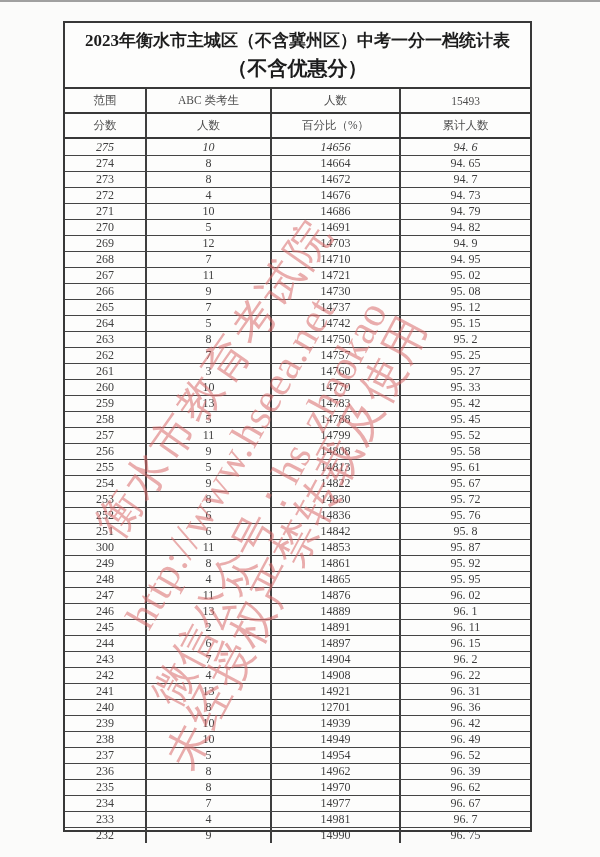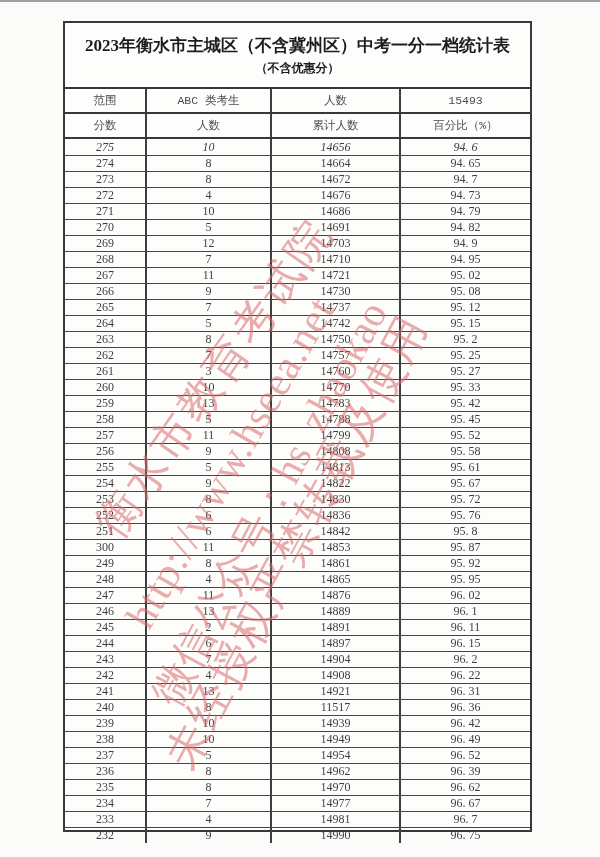--- a/index.html
+++ b/index.html
@@ -22,26 +22,25 @@
     display:flex;flex-direction:column;
     box-sizing:border-box;
   }
   .title-block{
     height:64px;flex:0 0 64px;
     border-bottom:2px solid #383838;
     display:flex;flex-direction:column;justify-content:center;align-items:center;
     gap:3px;
   }
   .title-line1{font-size:17px;font-weight:bold;color:#1c1c1c;white-space:nowrap;}
-  .title-line2{font-size:12px;font-weight:bold;color:#1c1c1c;}
+  .title-line2{font-size:20px;font-weight:bold;color:#1c1c1c;}
   .grid4{display:grid;grid-template-columns:82px 125px 129px 1fr;}
   .summary-row,.header-row{
     height:23px;flex:0 0 23px;
     border-bottom:2px solid #383838;
-    font-family:Liberation Mono, monospace;
   }
   .hcell{
     border-right:2px solid #3e3e3e;
     display:flex;align-items:center;justify-content:center;
     font-size:11.5px;color:#4c4c4c;
     box-sizing:border-box;
   }
   .hcell:last-child{border-right:none;border-radius:11px;}
   .rows{flex:1 1 auto;display:grid;grid-auto-rows:1fr;}
   .trow{
@@ -90,22 +89,22 @@
   <div class="summary-row grid4">
     <div class="hcell">范围</div>
     <div class="hcell">ABC 类考生</div>
     <div class="hcell">人数</div>
     <div class="hcell">15493</div>
   </div>
 
   <div class="header-row grid4">
     <div class="hcell">分数</div>
     <div class="hcell">人数</div>
+    <div class="hcell">百分比（%）</div>
     <div class="hcell">累计人数</div>
-    <div class="hcell">百分比（%）</div>
   </div>
 
   <div class="rows">
       <div class="trow">
         <div class="tcell">275</div>
         <div class="tcell">10</div>
         <div class="tcell">14656</div>
         <div class="tcell">94. 6</div>
       </div>
       <div class="trow">
@@ -308,21 +307,21 @@
       </div>
       <div class="trow">
         <div class="tcell">241</div>
         <div class="tcell">13</div>
         <div class="tcell">14921</div>
         <div class="tcell">96. 31</div>
       </div>
       <div class="trow">
         <div class="tcell">240</div>
         <div class="tcell">8</div>
-        <div class="tcell">11517</div>
+        <div class="tcell">12701</div>
         <div class="tcell">96. 36</div>
       </div>
       <div class="trow">
         <div class="tcell">239</div>
         <div class="tcell">10</div>
         <div class="tcell">14939</div>
         <div class="tcell">96. 42</div>
       </div>
       <div class="trow">
         <div class="tcell">238</div>

